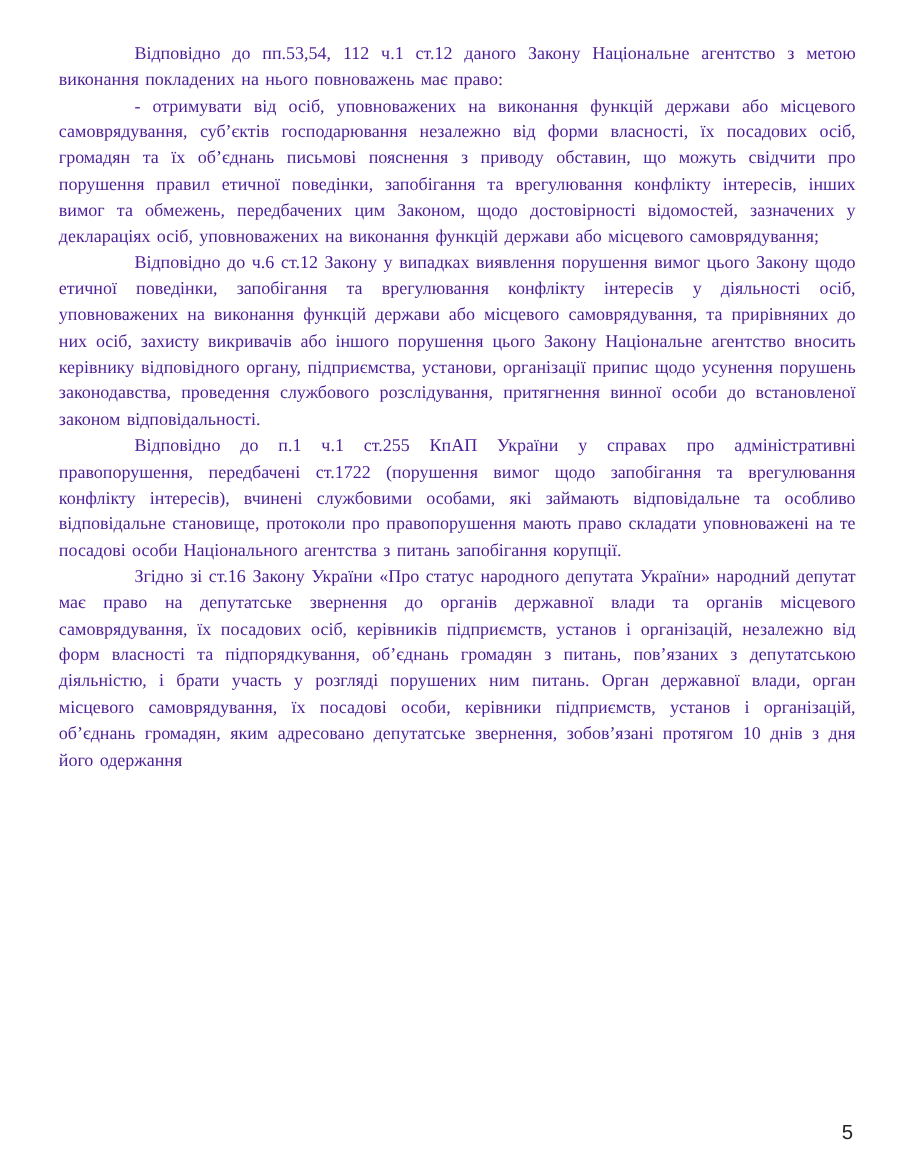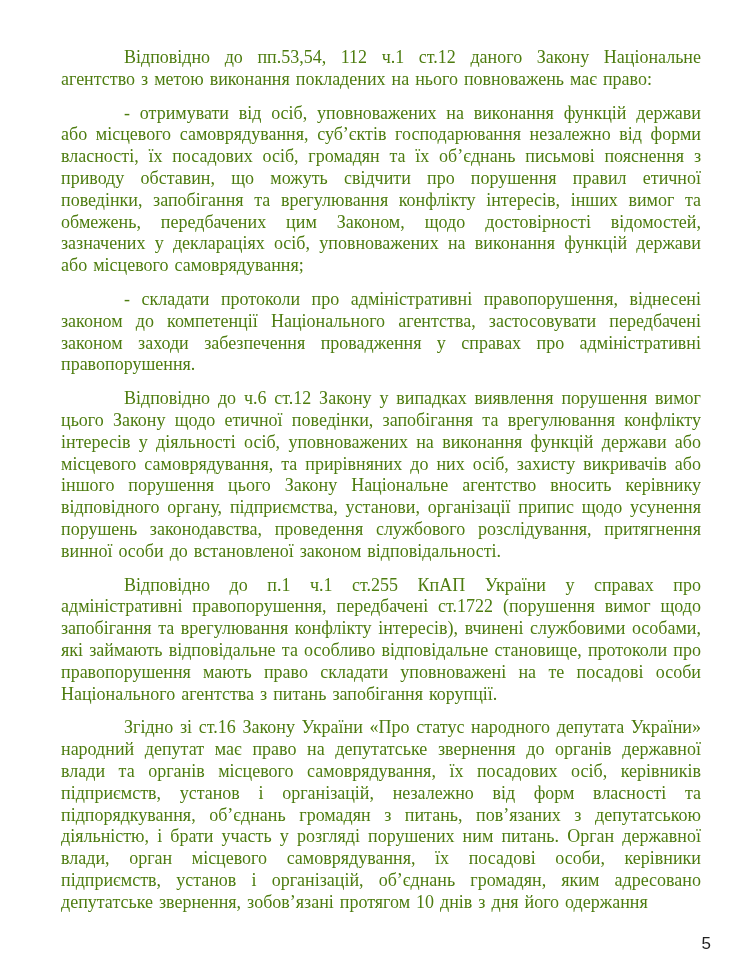--- a/index.html
+++ b/index.html
@@ -15,44 +15,43 @@
     overflow: hidden;
     font-family: "Liberation Serif", "DejaVu Serif", serif;
   }
   .content {
     position: absolute;
     left: 49px;
     top: 35px;
     width: 664px;
   }
   .content p {
-    margin: 12px;
+    margin: 0;
     padding: 0;
     text-align: justify;
     text-indent: 63px;
-    font-size: 18px;
+    font-size: 15px;
     line-height: 21.8px;
-    color: #4d7c0f;
+    color: #4c1d95;
     word-spacing: 1.5px;
   }
   .page-number {
     position: absolute;
     right: 38px;
     bottom: 17px;
     font-family: "Liberation Sans", sans-serif;
     font-size: 17px;
     color: #222222;
   }
 </style>
 </head>
 <body>
 
 <div class="page">
   <div class="content">
     <p>Відповідно до пп.53,54, 112 ч.1 ст.12 даного Закону Національне агентство з метою виконання покладених на нього повноважень має право:</p>
     <p>- отримувати від осіб, уповноважених на виконання функцій держави або місцевого самоврядування, суб’єктів господарювання незалежно від форми власності, їх посадових осіб, громадян та їх об’єднань письмові пояснення з приводу обставин, що можуть свідчити про порушення правил етичної поведінки, запобігання та врегулювання конфлікту інтересів, інших вимог та обмежень, передбачених цим Законом, щодо достовірності відомостей, зазначених у деклараціях осіб, уповноважених на виконання функцій держави або місцевого самоврядування;</p>
-    <p>- складати протоколи про адміністративні правопорушення, віднесені законом до компетенції Національного агентства, застосовувати передбачені законом заходи забезпечення провадження у справах про адміністративні правопорушення.</p>
     <p>Відповідно до ч.6 ст.12 Закону у випадках виявлення порушення вимог цього Закону щодо етичної поведінки, запобігання та врегулювання конфлікту інтересів у діяльності осіб, уповноважених на виконання функцій держави або місцевого самоврядування, та прирівняних до них осіб, захисту викривачів або іншого порушення цього Закону Національне агентство вносить керівнику відповідного органу, підприємства, установи, організації припис щодо усунення порушень законодавства, проведення службового розслідування, притягнення винної особи до встановленої законом відповідальності.</p>
     <p>Відповідно до п.1 ч.1 ст.255 КпАП України у справах про адміністративні правопорушення, передбачені ст.1722 (порушення вимог щодо запобігання та врегулювання конфлікту інтересів), вчинені службовими особами, які займають відповідальне та особливо відповідальне становище, протоколи про правопорушення мають право складати уповноважені на те посадові особи Національного агентства з питань запобігання корупції.</p>
     <p>Згідно зі ст.16 Закону України «Про статус народного депутата України» народний депутат має право на депутатське звернення до органів державної влади та органів місцевого самоврядування, їх посадових осіб, керівників підприємств, установ і організацій, незалежно від форм власності та підпорядкування, об’єднань громадян з питань, пов’язаних з депутатською діяльністю, і брати участь у розгляді порушених ним питань. Орган державної влади, орган місцевого самоврядування, їх посадові особи, керівники підприємств, установ і організацій, об’єднань громадян, яким адресовано депутатське звернення, зобов’язані протягом 10 днів з дня його одержання</p>
   </div>
   <div class="page-number">5</div>
 </div>
 
 </body></html>

